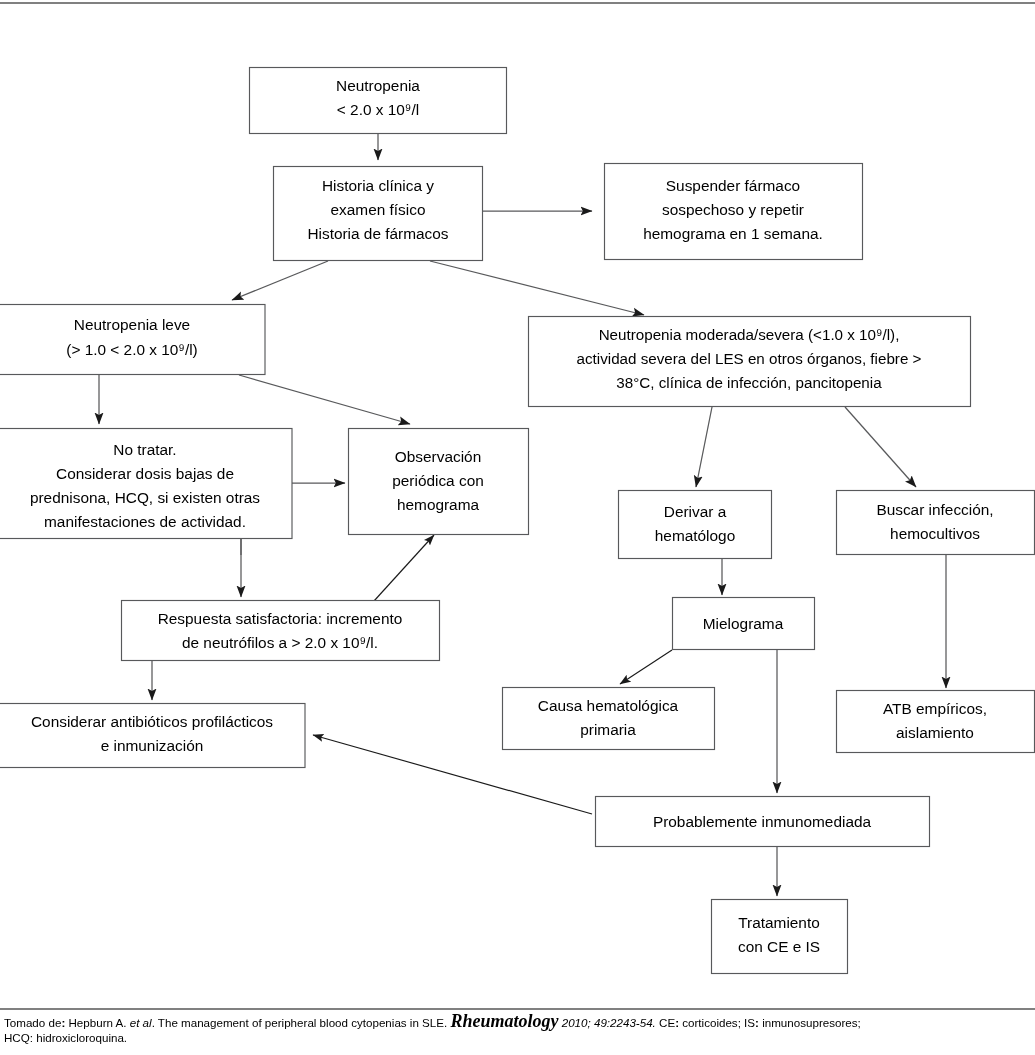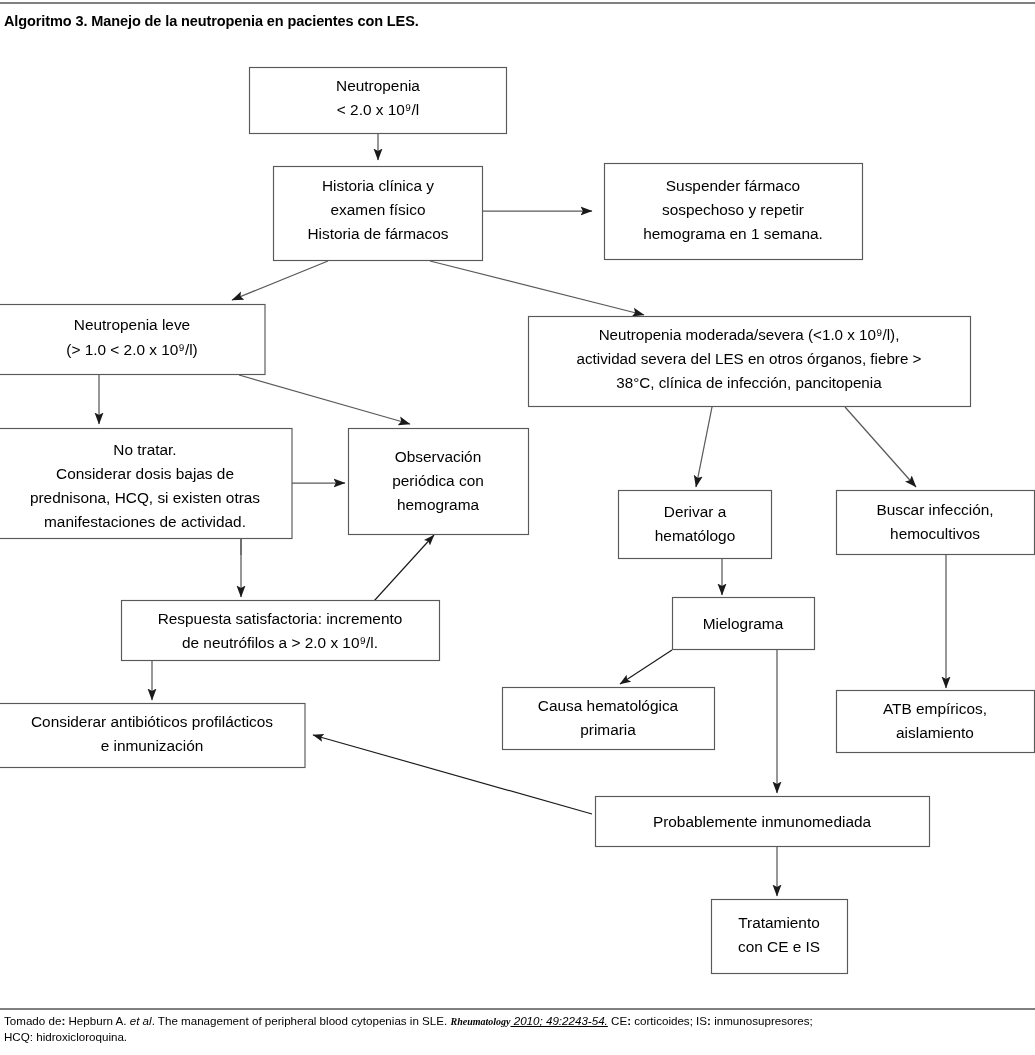--- a/index.html
+++ b/index.html
@@ -4,38 +4,37 @@
 <style>
   html,body{margin:0;padding:0;background:#fff;}
   body{width:1035px;height:1055px;position:relative;font-family:"Liberation Sans",sans-serif;color:#000;overflow:hidden;}
   #stage{position:absolute;left:0;top:0;width:1035px;height:1055px;}
   .hrule{position:absolute;left:0;width:1035px;height:2px;background:#808080;}
   #rule-top{top:2px;}
   #rule-bottom{top:1008px;}
   #title{position:absolute;left:4px;top:13px;font-size:14.5px;font-weight:bold;letter-spacing:-0.1px;white-space:nowrap;}
   #footnote{position:absolute;left:4px;top:1014px;width:1031px;font-size:11.6px;line-height:14.5px;}
   #footnote i{}
-  #footnote .j{font-family:"Liberation Serif",serif;font-weight:bold;font-style:italic;font-size:10px;}
-  #footnote .vol{font-style:italic;text-decoration:underline;}
+  #footnote .j{font-family:"Liberation Serif",serif;font-weight:bold;font-style:italic;font-size:18px;}
+  #footnote .vol{font-style:italic;}
   #footnote .cl{font-weight:bold;}
   svg#flow{position:absolute;left:0;top:0;width:1035px;height:1010px;}
   .bx{fill:#ffffff;stroke:#58595b;stroke-width:1.15;}
   text{font-family:"Liberation Sans",sans-serif;fill:#000;font-size:15.4px;}
   text.sm{font-size:15.2px;}
   .ln{stroke:#58595b;stroke-width:1.25;fill:none;}
   .ln-d{stroke:#1a1a1a;stroke-width:1.15;fill:none;}
 </style>
 </head>
 <body>
 
 <div id="stage">
 
   <div class="hrule" id="rule-top"></div>
 
-  <div id="title">Algoritmo 3. Manejo de la neutropenia en pacientes con LES.</div>
 
   <svg id="flow" viewBox="0 0 1035 1010">
     <defs>
       <marker id="ah" markerWidth="11" markerHeight="11" refX="9.2" refY="4" orient="auto" markerUnits="strokeWidth">
         <path d="M0,0.4 L9.6,4 L0,7.6 L1.9,4 Z" fill="#1a1a1a"></path>
       </marker>
     </defs>
 
     <path class="ln" d="M378,134 L378,160" marker-end="url(#ah)"></path>
 

